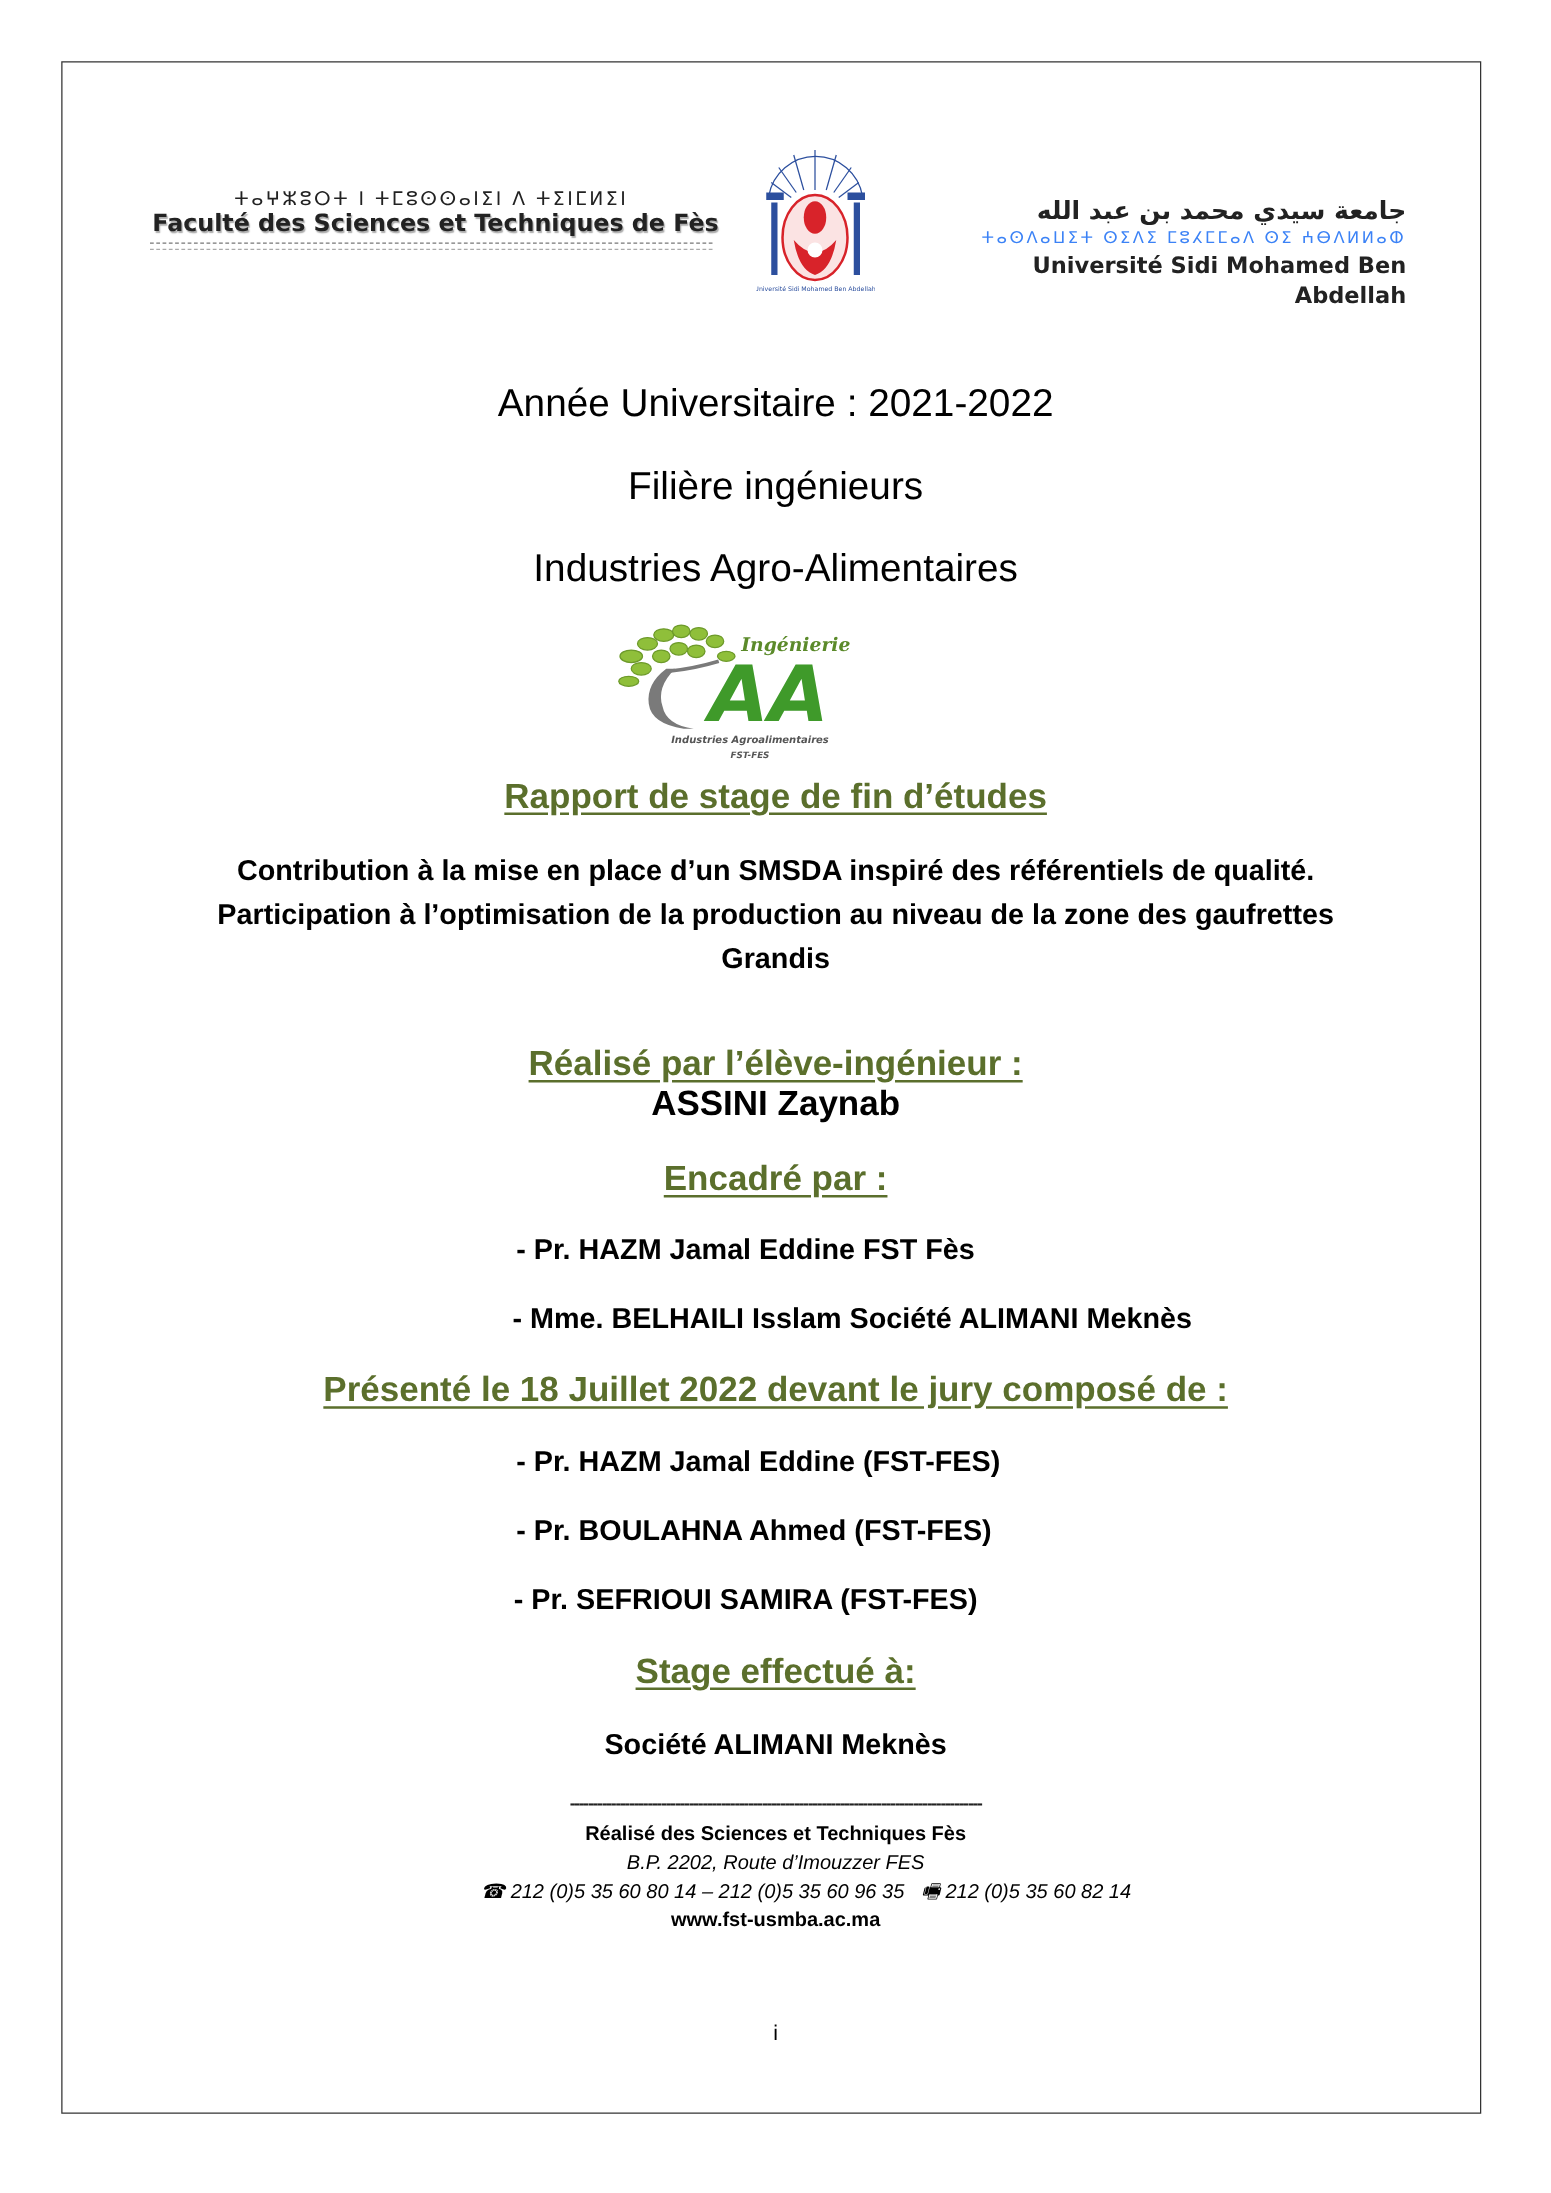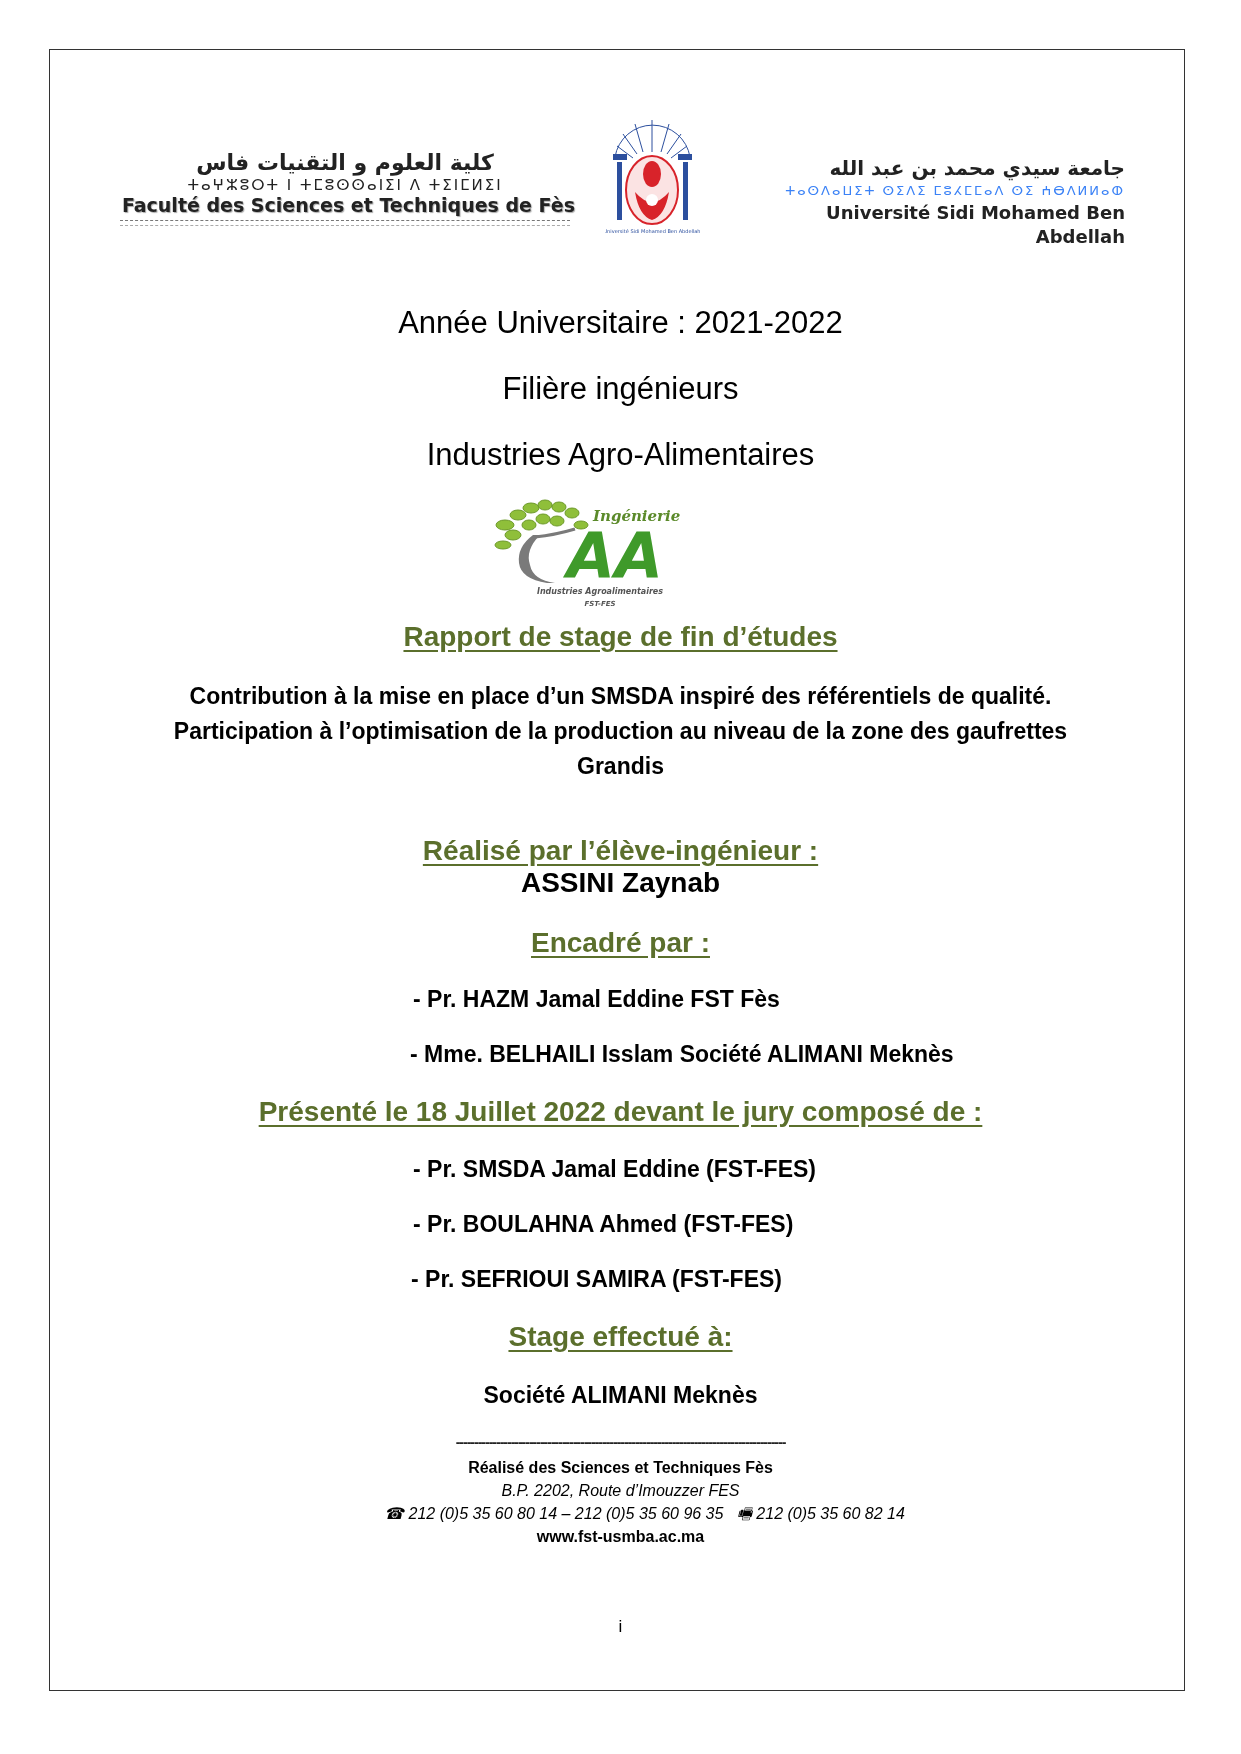--- a/index.html
+++ b/index.html
@@ -35,21 +35,20 @@
   .f-bold { font-size: 16px; font-weight: bold; line-height: 23px; }
   .f-ital { font-size: 16px; font-style: italic; line-height: 23px; }
   .page-num { font-size: 17px; }
 </style>
 </head>
 <body>
 
 <div class="frame"></div>
 
 <div class="abs fst-logo">
-  <div class="fst-ar">كلية العلوم و التقنيات فاس</div>
   <div class="fst-tif">ⵜⴰⵖⵣⵓⵔⵜ ⵏ ⵜⵎⵓⵙⵙⴰⵏⵉⵏ ⴷ ⵜⵉⵏⵎⵍⵉⵏ</div>
   <div class="fst-fr">Faculté des Sciences et Techniques de Fès</div>
   <div class="fst-rule"></div>
 </div>
 
 <div class="abs emblem">
   <svg width="95" height="125" viewBox="0 0 95 125">
     <g stroke="#2c4f9e" stroke-width="1" fill="none">
       <path d="M10 45 A38 38 0 0 1 85 45"></path>
       <line x1="47" y1="8" x2="47" y2="40"></line>
@@ -114,21 +113,21 @@
 <div class="center t-body" style="top:749px;">Grandis</div>
 
 <div class="center t-green" style="top:834px;">Réalisé par l’élève-ingénieur :</div>
 <div class="center t-name" style="top:866px;">ASSINI Zaynab</div>
 
 <div class="center t-green" style="top:926px;">Encadré par :</div>
 <div class="abs t-person" style="left:413px; top:984px;">- Pr. HAZM Jamal Eddine FST Fès</div>
 <div class="abs t-person" style="left:410px; top:1039px;">- Mme. BELHAILI Isslam Société ALIMANI Meknès</div>
 
 <div class="center t-green" style="top:1095px;">Présenté le 18 Juillet 2022 devant le jury composé de :</div>
-<div class="abs t-person" style="left:413px; top:1154px;">- Pr. SMSDA Jamal Eddine (FST-FES)</div>
+<div class="abs t-person" style="left:413px; top:1154px;">- Pr. HAZM Jamal Eddine (FST-FES)</div>
 <div class="abs t-person" style="left:413px; top:1209px;text-align:right;">- Pr. BOULAHNA Ahmed (FST-FES)</div>
 <div class="abs t-person" style="left:411px; top:1264px;">- Pr. SEFRIOUI SAMIRA (FST-FES)</div>
 
 <div class="center t-green" style="top:1320px;">Stage effectué à:</div>
 <div class="center t-person" style="top:1380px;">Société ALIMANI Meknès</div>
 
 <div class="center footer-dash" style="top:1434px;">------------------------------------------------------------------------------------------</div>
 <div class="center f-bold" style="top:1456px;">Réalisé des Sciences et Techniques Fès</div>
 <div class="center f-ital" style="top:1479px;">B.P. 2202, Route d’Imouzzer FES</div>
 <div class="center f-ital" style="top:1502px;padding-left:24px;">

